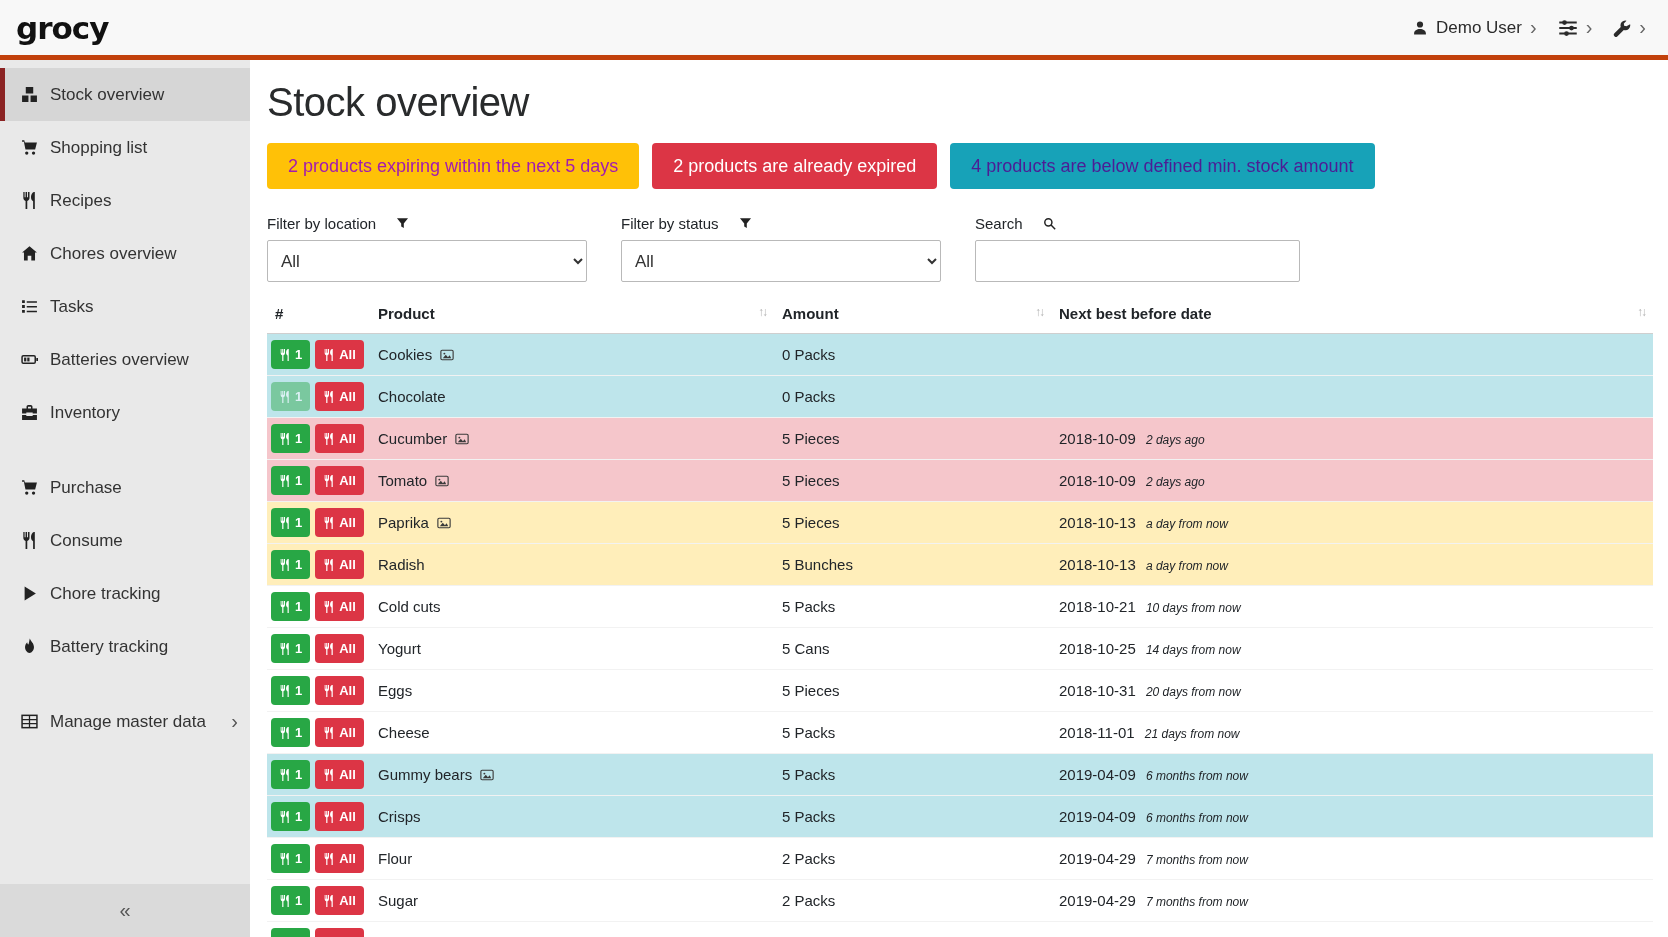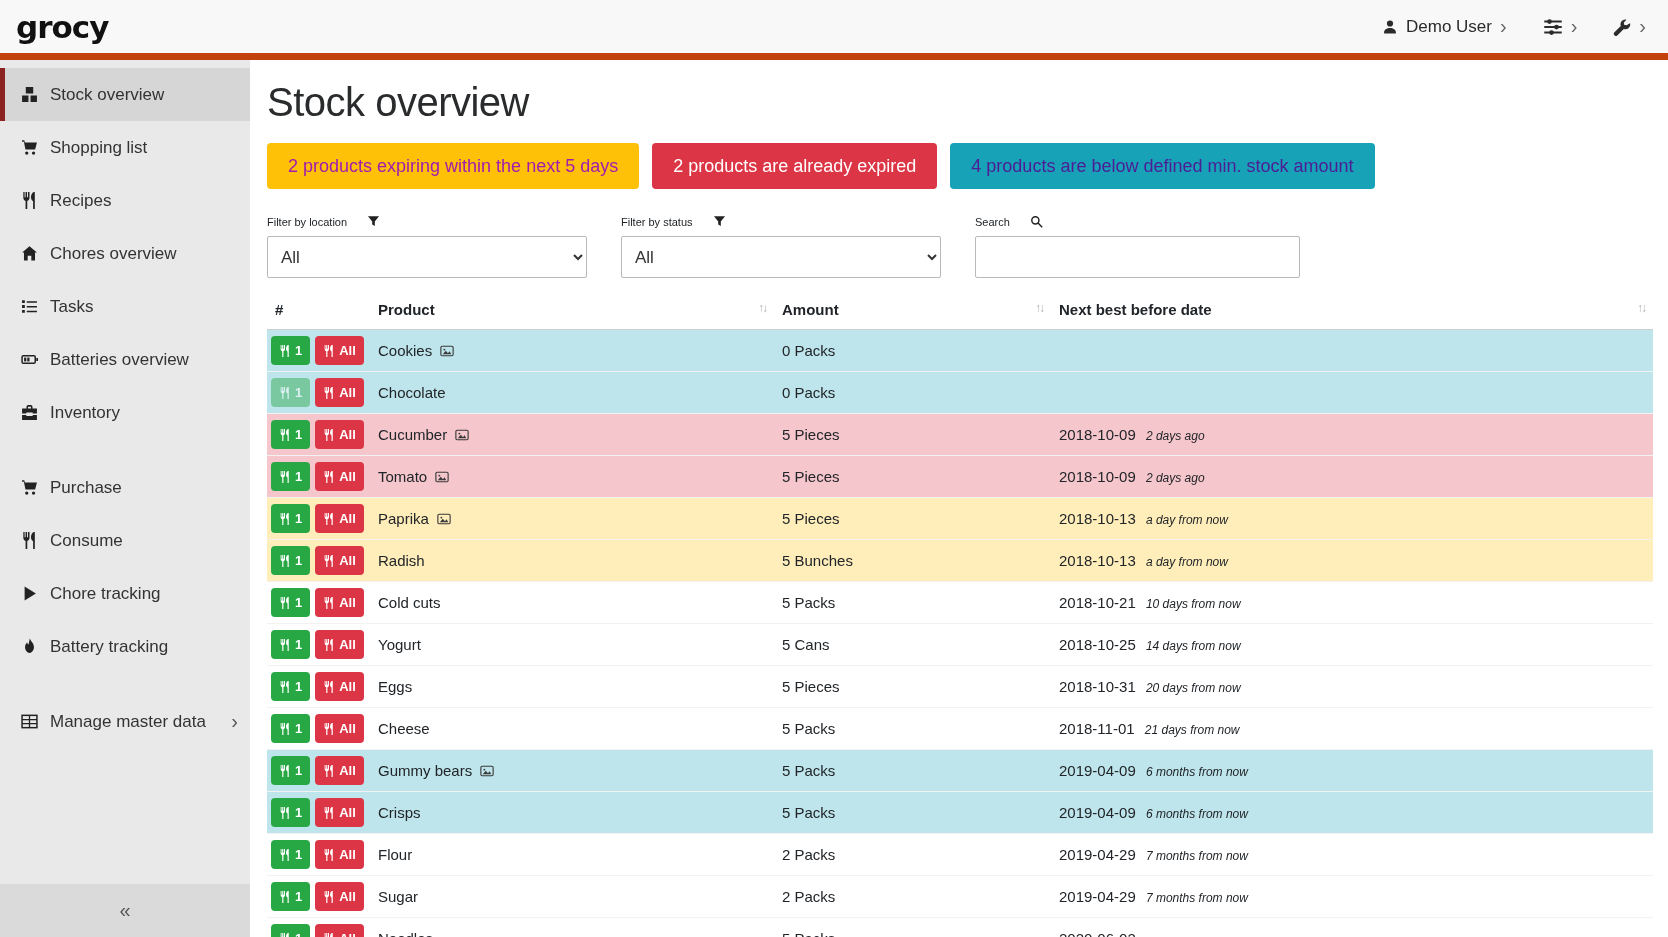--- a/index.html
+++ b/index.html
@@ -3,25 +3,25 @@
 <meta charset="utf-8">
 <style>
   * { margin:0; padding:0; box-sizing:border-box; }
   html,body { width:1668px; height:937px; overflow:hidden; background:#fff;
     font-family:"Liberation Sans","DejaVu Sans",sans-serif; color:#212529; }
 
   .icon { display:inline-flex; align-items:center; justify-content:center; }
   .icon svg { width:1em; height:1em; display:block; }
 
   
-  .topbar { height:60px; background:#f8f8f8; border-bottom:7px solid #c2410c;
+  .topbar { height:60px; background:#f8f8f8; border-bottom:5px solid #c2410c;
     display:flex; align-items:center; justify-content:space-between; padding:0 22px 0 16px; }
   .logo { font-family:"DejaVu Sans",sans-serif; font-weight:800; font-size:31px;
     letter-spacing:-1px; color:#111; }
-  .tb-right { display:flex; align-items:center; gap:36px; }
+  .tb-right { display:flex; align-items:center; gap:21px; }
   .tb-menu { display:flex; align-items:center; gap:8px; cursor:pointer; color:#2b2b2b; }
   .tb-label { font-size:17px; }
   .tb-ic.u { font-size:16px; }
   .tb-ic.s { font-size:20px; }
   .tb-ic.w { font-size:18px; }
   .tb-caret { color:#666; font-size:20px; line-height:1; margin-top:-2px; }
 
   
   .app { display:flex; height:877px; }
   .sidebar { flex:0 0 250px; width:250px; background:#e9e9e9; position:relative; padding-top:8px; }
@@ -46,21 +46,21 @@
 
   
   .alerts { margin-top:18px; display:flex; }
   .alert-btn { height:46px; display:inline-flex; align-items:center; padding:0 21px;
     border-radius:4px; font-size:18px; margin-right:13px; cursor:pointer; white-space:nowrap; }
 
   
   .filters { display:flex; margin-top:26px; }
   .filter-col { width:320px; margin-right:34px; }
   .filter-col.search { width:325px; margin-right:0; }
-  .f-label { display:flex; align-items:center; gap:20px; font-size:11px; margin-bottom:8px; color:#212529; }
+  .f-label { display:flex; align-items:center; gap:20px; font-size:15px; margin-bottom:8px; color:#212529; }
   .f-ic { font-size:13px; color:#222; }
   .f-select, .f-input { width:100%; height:42px; font-size:17px; color:#333;
     border:1px solid #b9b9b9; border-radius:2px; background:#fff; padding:0 9px;
     font-family:"Liberation Sans","DejaVu Sans",sans-serif; }
 
   
   .stock-table { width:100%; margin-top:14px; border-collapse:collapse; table-layout:fixed; }
   .stock-table th { text-align:left; font-size:15px; font-weight:700; padding:9px 8px 11px;
     border-bottom:1px solid #cfcfcf; white-space:nowrap; }
   .stock-table th .sort { float:right; color:#b3b3b3; font-size:12px; letter-spacing:-2px; cursor:pointer; }

